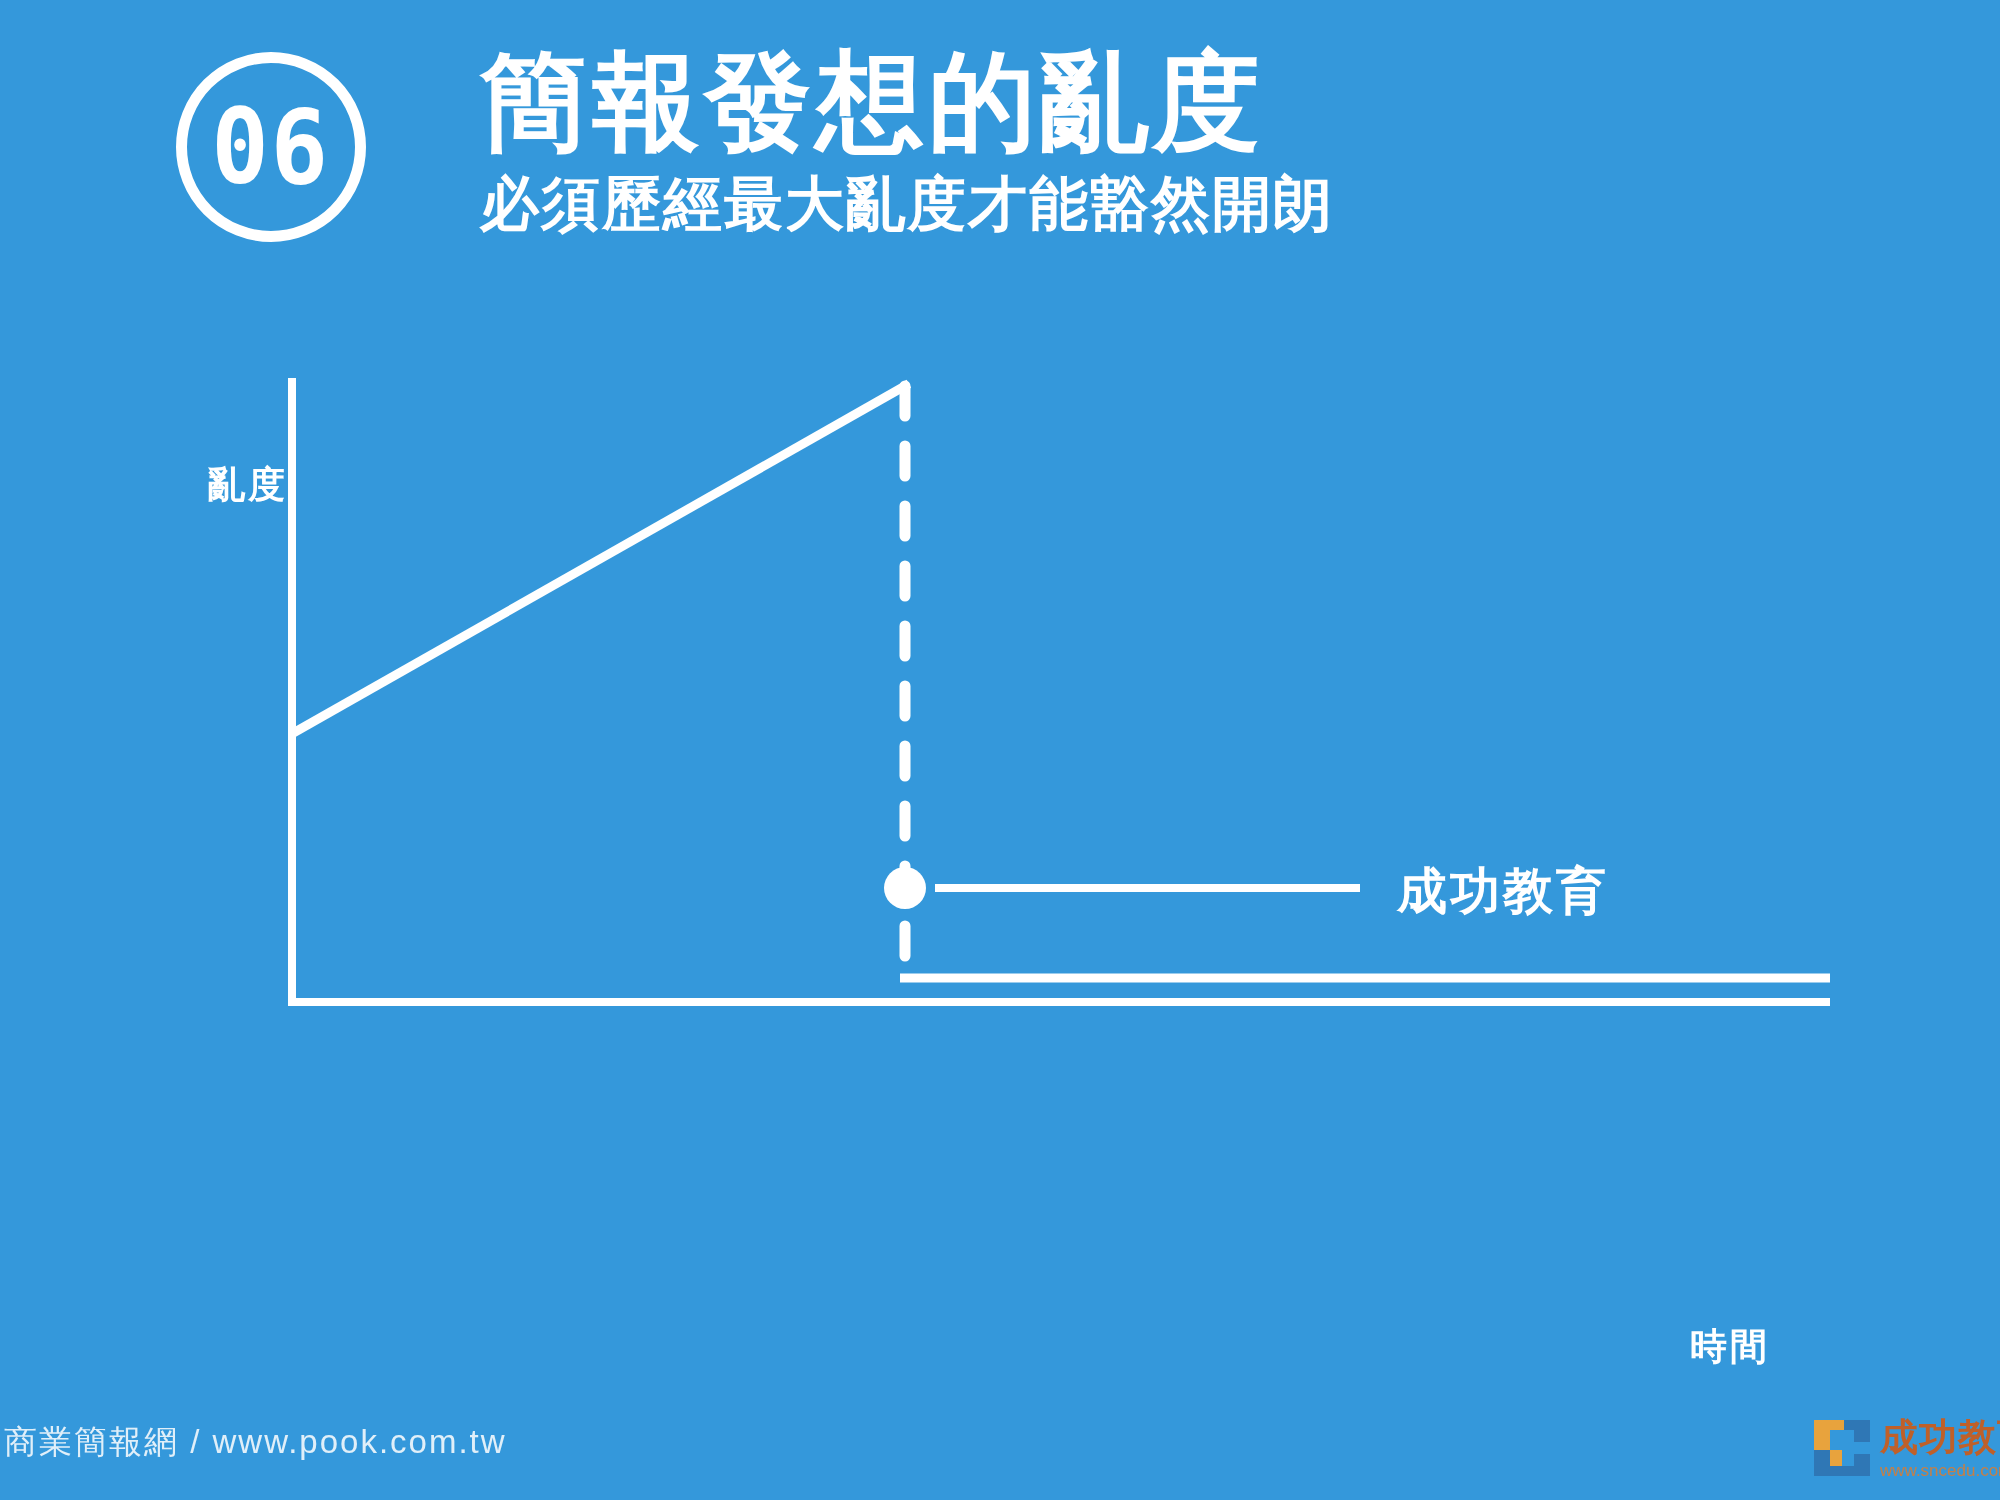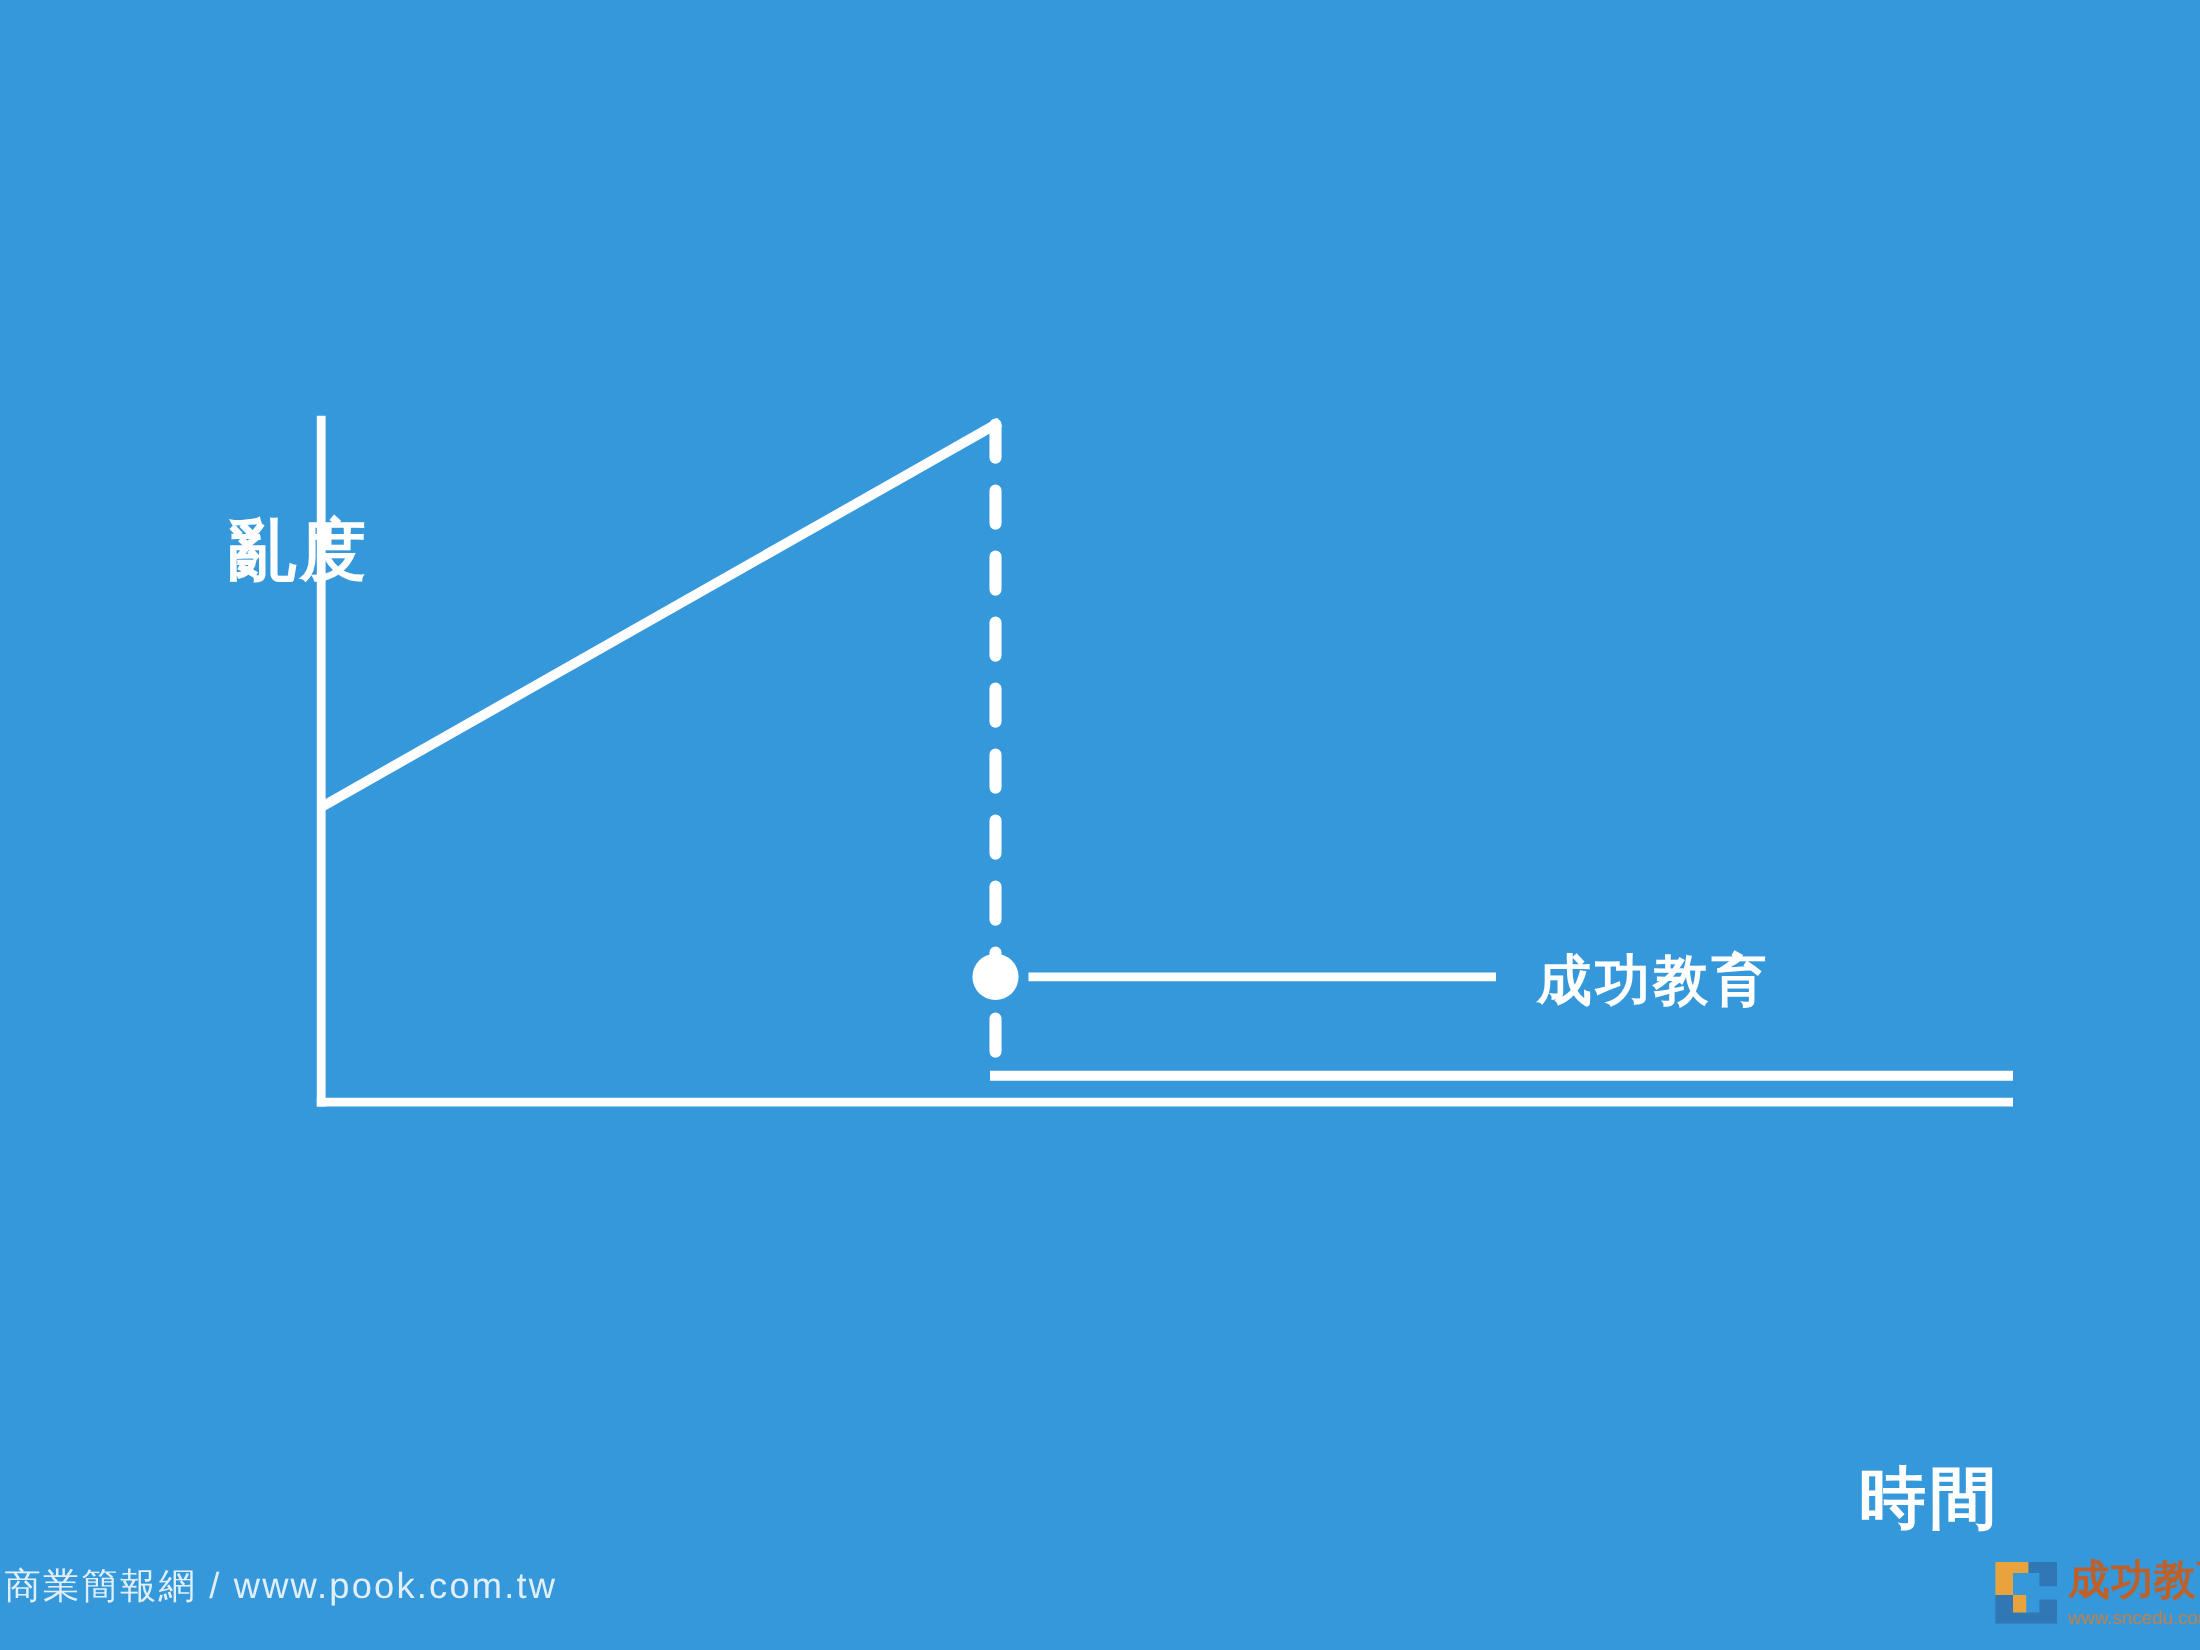--- a/index.html
+++ b/index.html
@@ -82,21 +82,21 @@
     height: 1080px;
   }
   .chart-svg {
     position: absolute;
     left: 0;
     top: 0;
   }
   .axis-label {
     position: absolute;
     color: #ffffff;
-    font-size: 61px;
+    font-size: 37px;
     font-weight: bold;
     letter-spacing: 3px;
     white-space: nowrap;
   }
   .axis-label.y {
     left: 208px;
     top: 160px;
   }
   .axis-label.x {
     left: 1690px;
@@ -166,20 +166,32 @@
     line-height: 1;
     white-space: nowrap;
     opacity: 0.85;
   }
 </style>
 </head>
 <body>
 
 <div class="slide">
 
+  <div class="header">
+
+    <div class="badge">
+      <span class="badge-number">06</span>
+    </div>
+
+    <div class="title-block">
+      <div class="title-main">簡報發想的亂度</div>
+      <div class="title-sub">必須歷經最大亂度才能豁然開朗</div>
+    </div>
+
+  </div>
 
   <div class="chart-area">
 
     <svg class="chart-svg" width="2000" height="1080" viewBox="0 0 2000 1080">
 
       <line x1="292" y1="78" x2="292" y2="706" stroke="#ffffff" stroke-width="8" stroke-linecap="butt"></line>
 
       <line x1="288" y1="702" x2="1830" y2="702" stroke="#ffffff" stroke-width="8" stroke-linecap="butt"></line>
 
       <line x1="295" y1="432" x2="905" y2="86" stroke="#ffffff" stroke-width="9" stroke-linecap="square"></line>

